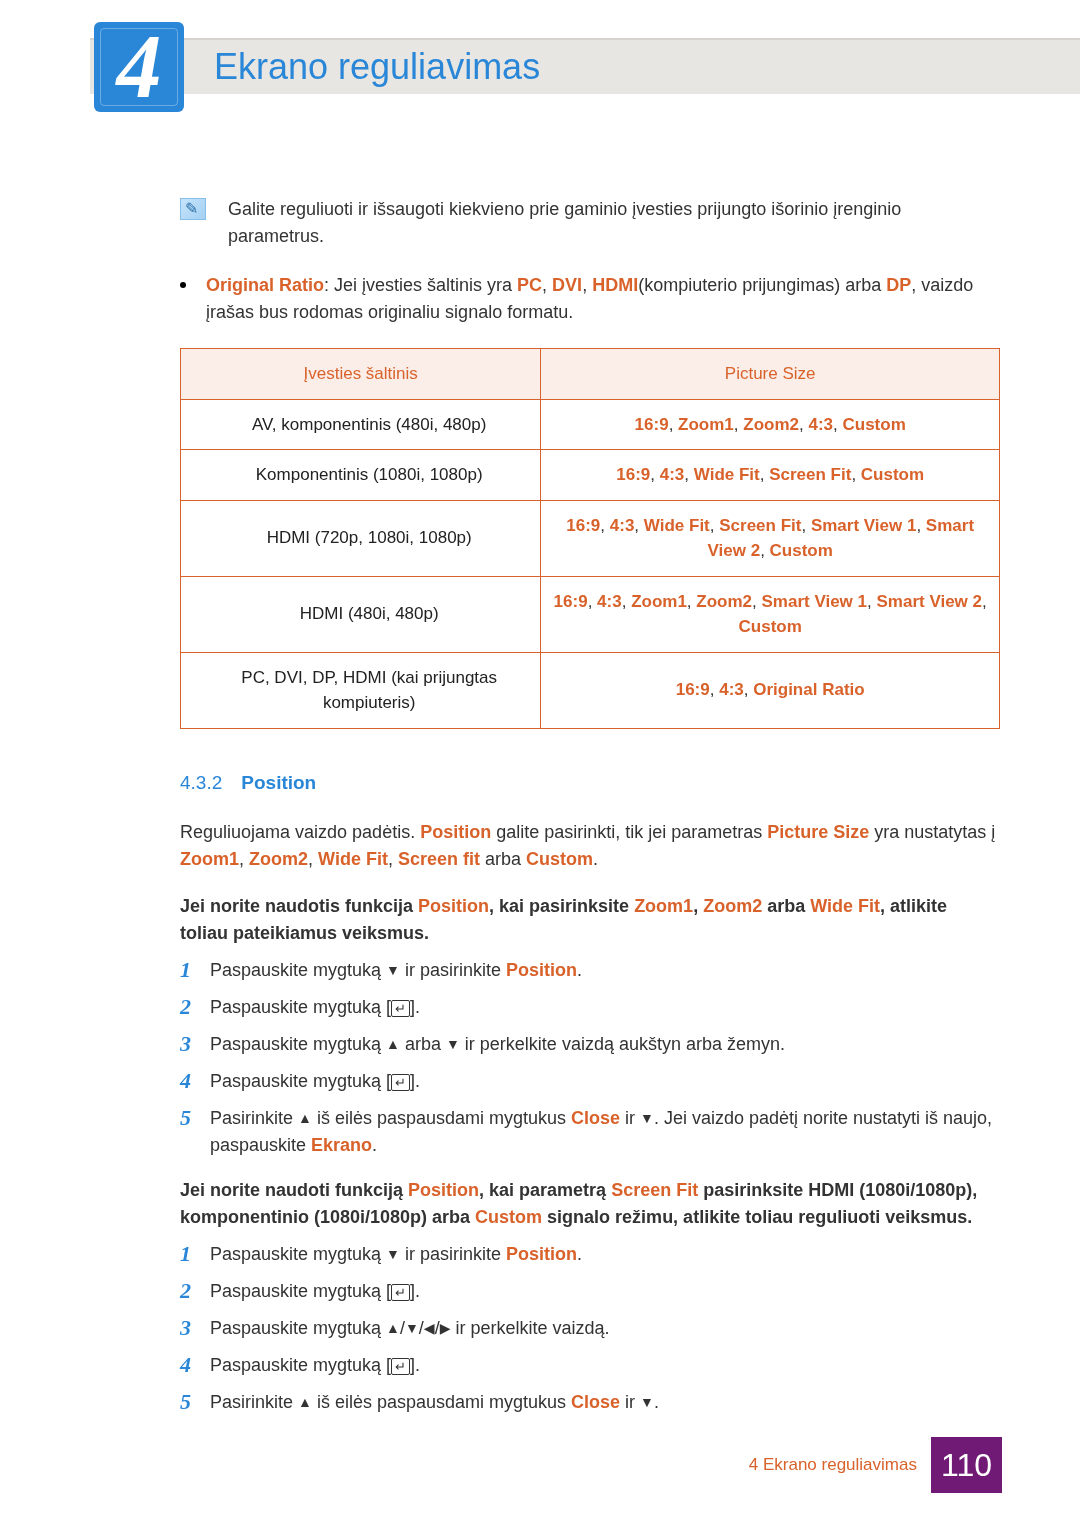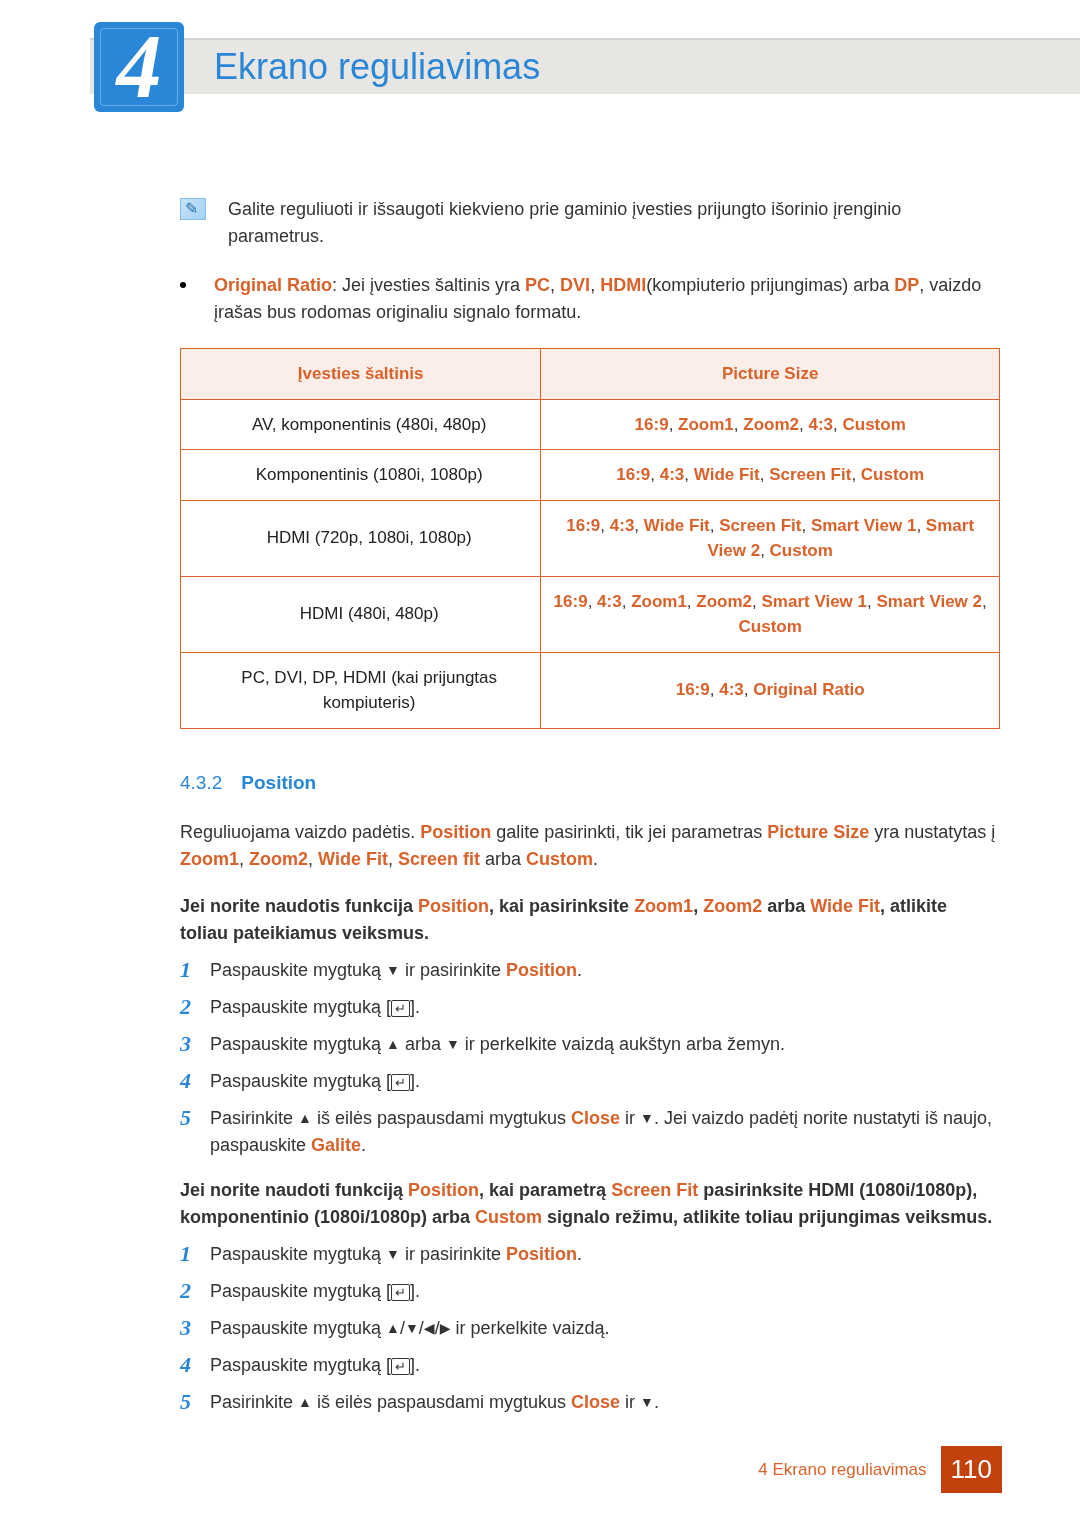--- a/index.html
+++ b/index.html
@@ -72,31 +72,31 @@
     margin-top:2px;
   }
   .pencil-icon::after{
     content:"✎";
     position:absolute;
     left:4px; top:-2px;
     font-size:16px;
     color:#2a6fa8;
   }
   .note-text { flex: 1; }
-  .bullet-row { display: flex; align-items: flex-start; margin-bottom: 22px; gap: 8px; }
+  .bullet-row { display: flex; align-items: flex-start; margin-bottom: 22px; }
   .bullet-dot { width: 6px; height: 6px; background: #000; border-radius: 50%; margin-top: 10px; margin-right: 20px; flex-shrink:0;}
   .kw { color: #d9622b; }
   .kw-b { color: #d9622b; font-weight: bold; }
   .subhead { color: #d9622b; font-weight: bold; margin: 28px 0 24px 0; font-size: 19px;}
   .sec-head { margin: 40px 0 22px 0; }
   .sec-num { color: #2a87d8; font-size: 19px; font-weight:normal;text-align:right;}
   .sec-title { color: #2a87d8; font-size: 19px; font-weight:bold; margin-left: 14px;}
   table { border-collapse: collapse; width: 100%; margin-bottom: 8px;}
   th, td { border: 1px solid #d9622b; padding: 12px 10px; text-align: center; font-size: 17px;}
-  th { background: #fbeee9; color: #d9622b; font-weight: bold;}
+  th { background: #fbeee9; color: #d9622b; font-weight: normal;}
   td.left { text-align: center; color:#222;padding-left:27px;}
   td.right { color: #d9622b; }
   .para { margin-bottom: 20px; }
   .boldline { font-weight: bold; margin: 12px 0 10px 0;}
   .step-list { margin-bottom: 18px;}
   .step { display: flex; align-items: flex-start; margin-bottom: 10px;}
   .step-num { color:#2a87d8; font-style: italic; font-family: Georgia,serif; font-size: 22px; width: 30px; flex-shrink:0; line-height:1.2; font-weight:bold;}
   .step-text { flex:1; }
   .tri { display:inline-block; font-size:14px; vertical-align:middle; position:relative; top:-1px;}
   .enter-box {
@@ -112,23 +112,23 @@
     position: absolute;
     bottom: 34px;
     right: 78px;
     display:flex;
     align-items:center;
     gap:14px;
     margin-top:45px;
   }
   .footer-label { color:#d9622b; font-size:17px;}
   .page-num {
-    background:#c2410c;
+    background:#701a75;
     color:#fff;
-    font-size:26px;
+    font-size:32px;
     padding: 4px 10px;
   }
 </style>
 </head>
 <body>
 
 <div class="top-bar"></div>
 <div class="chapter-badge">4</div>
 <div class="chapter-title">Ekrano reguliavimas</div>
 
@@ -204,26 +204,26 @@
       <div class="step">
         <div class="step-num">3</div>
         <div class="step-text"><span>Paspauskite mygtuką </span><span class="tri">▲</span><span> arba </span><span class="tri">▼</span><span> ir perkelkite vaizdą aukštyn arba žemyn.</span></div>
       </div>
       <div class="step">
         <div class="step-num">4</div>
         <div class="step-text"><span>Paspauskite mygtuką [</span><span class="enter-box">↵</span><span>].</span></div>
       </div>
       <div class="step">
         <div class="step-num">5</div>
-        <div class="step-text"><span>Pasirinkite </span><span class="tri">▲</span><span> iš eilės paspausdami mygtukus </span><span class="kw-b">Close</span><span> ir </span><span class="tri">▼</span><span>. Jei vaizdo padėtį norite nustatyti iš naujo, paspauskite </span><span class="kw-b">Galite</span><span>.</span></div>
+        <div class="step-text"><span>Pasirinkite </span><span class="tri">▲</span><span> iš eilės paspausdami mygtukus </span><span class="kw-b">Close</span><span> ir </span><span class="tri">▼</span><span>. Jei vaizdo padėtį norite nustatyti iš naujo, paspauskite </span><span class="kw-b">Ekrano</span><span>.</span></div>
       </div>
     </div>
 
   <div class="boldline">
-    <span>Jei norite naudoti funkciją </span><span class="kw">Position</span><span>, kai parametrą </span><span class="kw">Screen Fit</span><span> pasirinksite HDMI (1080i/1080p), komponentinio (1080i/1080p) arba </span><span class="kw">Custom</span><span> signalo režimu, atlikite toliau prijungimas veiksmus.</span>
+    <span>Jei norite naudoti funkciją </span><span class="kw">Position</span><span>, kai parametrą </span><span class="kw">Screen Fit</span><span> pasirinksite HDMI (1080i/1080p), komponentinio (1080i/1080p) arba </span><span class="kw">Custom</span><span> signalo režimu, atlikite toliau reguliuoti veiksmus.</span>
   </div>
 
   <div class="step-list" id="stepsB">
       <div class="step">
         <div class="step-num">1</div>
         <div class="step-text"><span>Paspauskite mygtuką </span><span class="tri">▼</span><span> ir pasirinkite </span><span class="kw-b">Position</span><span>.</span></div>
       </div>
       <div class="step">
         <div class="step-num">2</div>
         <div class="step-text"><span>Paspauskite mygtuką [</span><span class="enter-box">↵</span><span>].</span></div>

